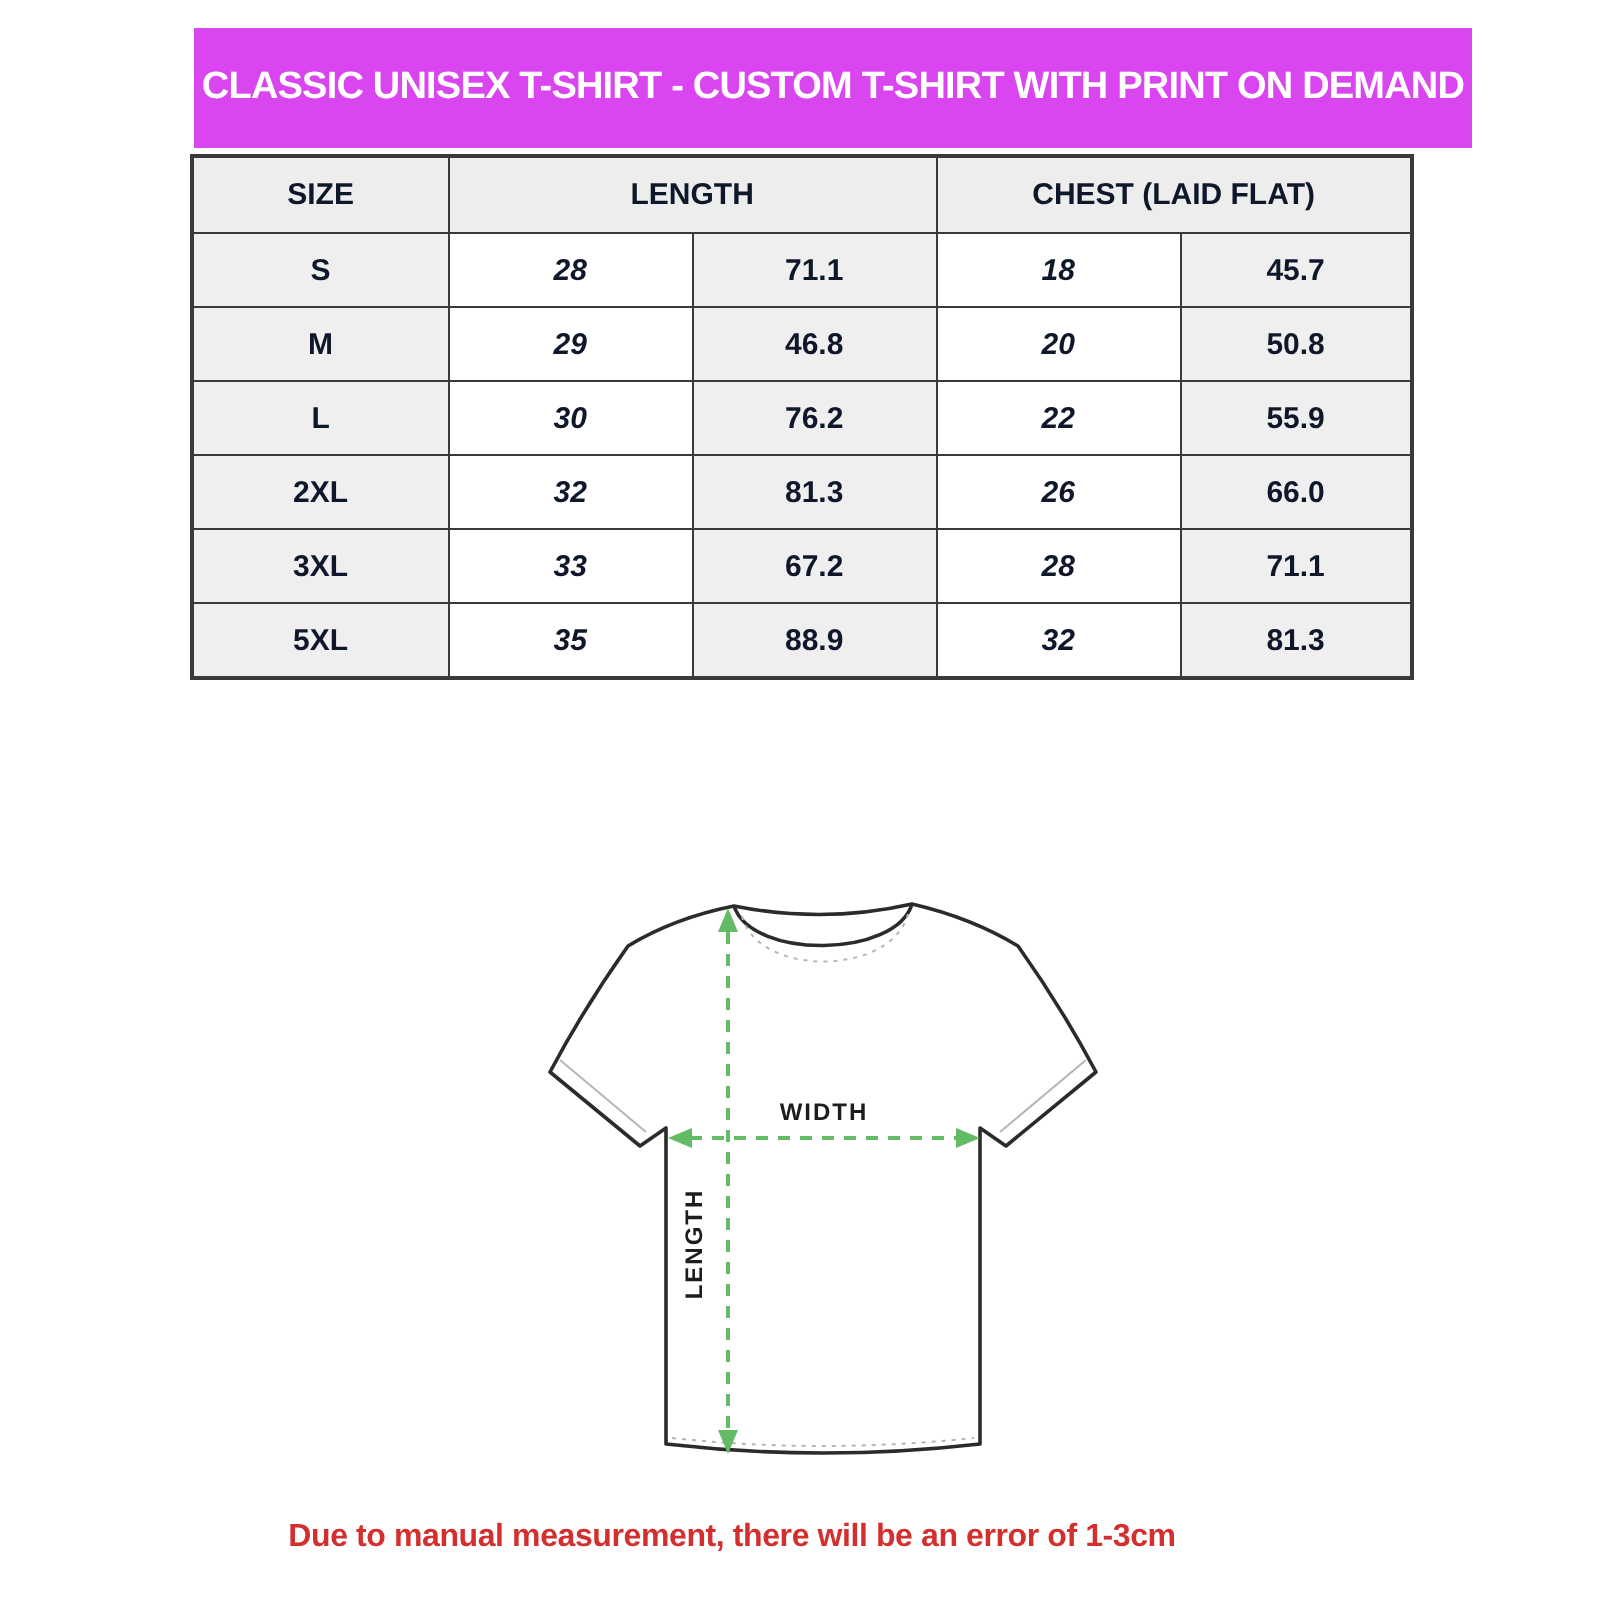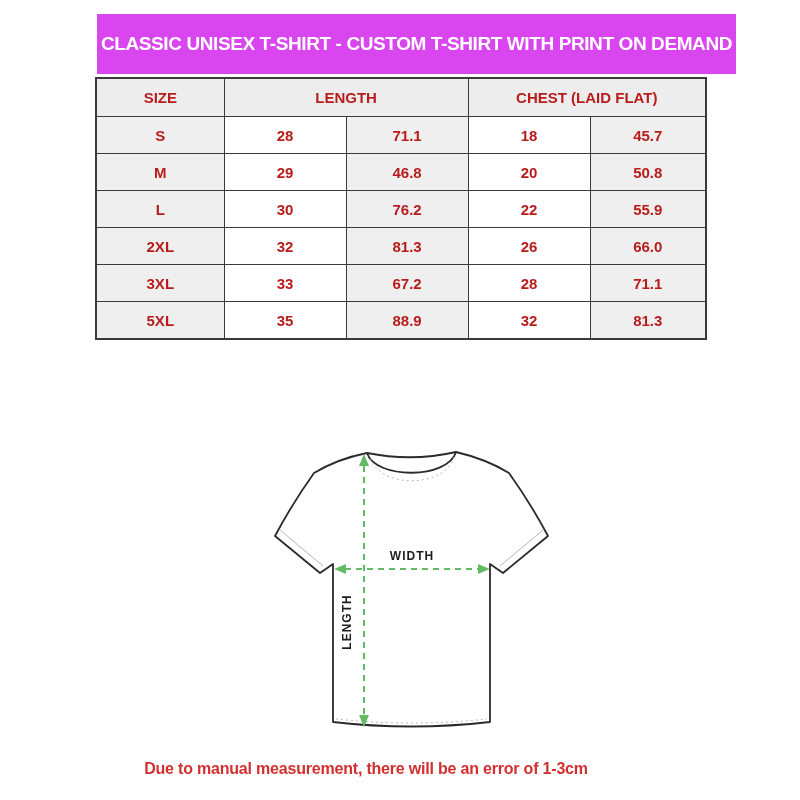--- a/index.html
+++ b/index.html
@@ -45,34 +45,34 @@
     width: 612px;
     border-collapse: collapse;
     table-layout: fixed;
     border: 2px solid #3a3a3a;
   }
   .size-table th, .size-table td {
     border: 1px solid #3a3a3a;
     text-align: center;
     vertical-align: middle;
     font-weight: bold;
-    color: #b91c1c;
+    color: #0f172a;
     padding: 0;
   }
   .size-table th {
     height: 37px;
     font-size: 15px;
     background: #ededed;
   }
   .size-table td {
     height: 36px;
     font-size: 15px;
   }
   .cell-gray { background: #efefef; }
-  .cell-white { background: #ffffff; }
+  .cell-white { background: #ffffff; font-style: italic; }
 
   
   .diagram {
     position: absolute;
     left: 252px;
     top: 430px;
     width: 320px;
     height: 320px;
   }
   .diagram svg { display: block; }

